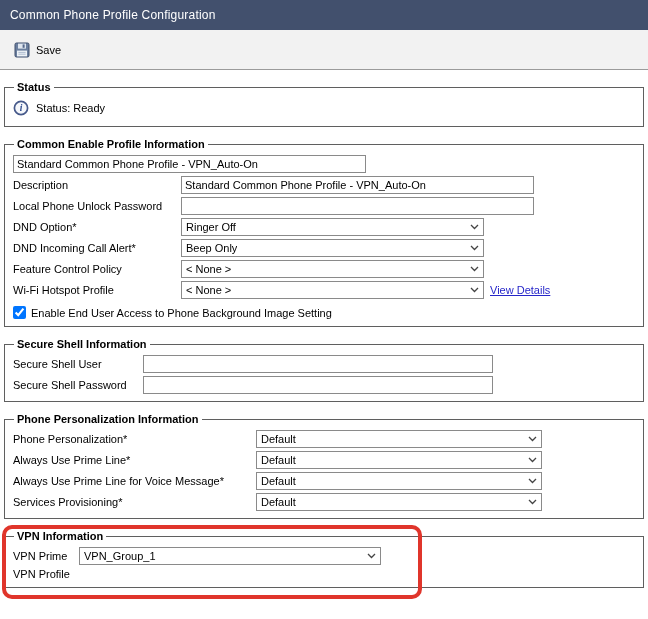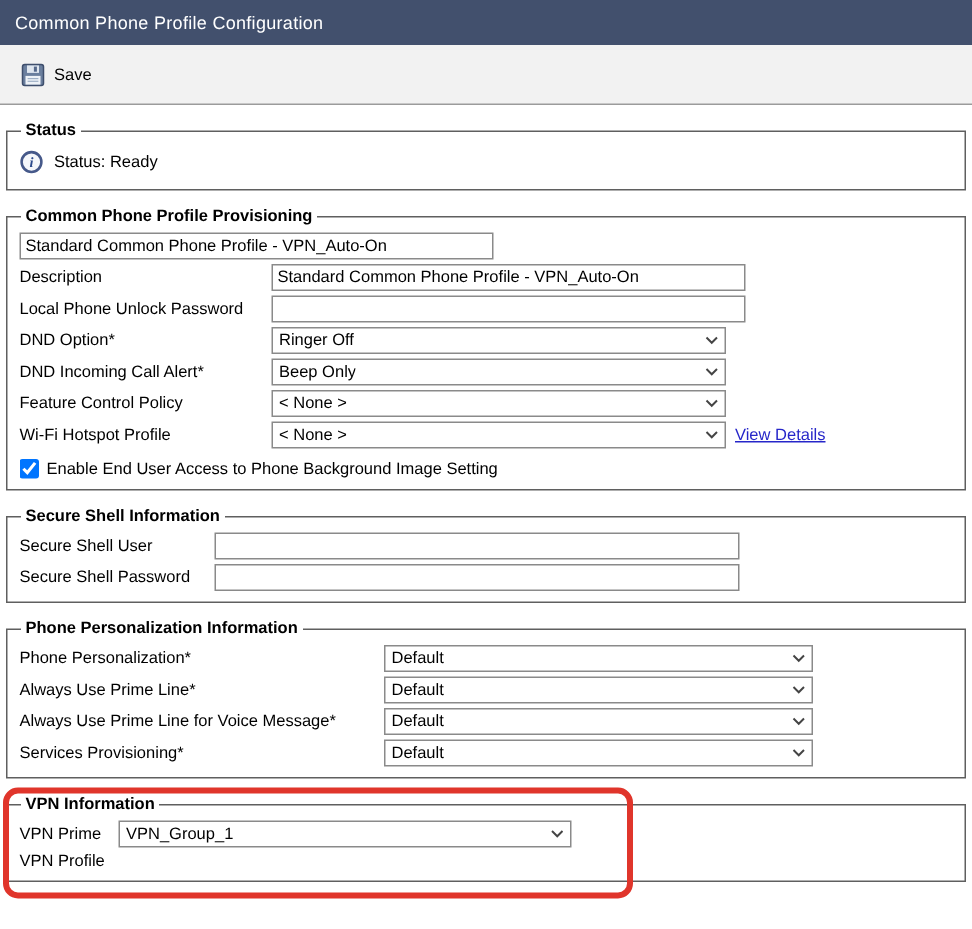--- a/index.html
+++ b/index.html
@@ -23,21 +23,21 @@
   .info-icn svg { display: block; }
 
   .row { display: flex; align-items: center; margin-top: 3px; }
   .lbl { flex: none; padding-right: 4px; }
   .lw168 { width: 168px; }
   .lw130 { width: 130px; }
   .lw243 { width: 243px; }
   .lw66  { width: 66px; }
 
   .txt { height: 18px; border: 1px solid #8a8a8a; background: #fff; padding: 0 3px; font: inherit; }
-  .w353 { width: 316px; }
+  .w353 { width: 353px; }
   .w350 { width: 350px; }
 
   .select { height: 18px; border: 1px solid #8a8a8a; background: #fff; display: flex; align-items: center; justify-content: space-between; padding: 0 4px 0 4px; cursor: default; gap: 16px; }
   .w303 { width: 303px; }
   .w298 { width: 286px; }
   .w302 { width: 302px; }
   .sel-text { white-space: nowrap; overflow: hidden; }
   .caret svg { display: block; }
 
   .link { color: #2626c9; text-decoration: underline; margin-left: 6px; white-space: nowrap; cursor: pointer; }
@@ -82,21 +82,21 @@
           <svg width="16" height="16" viewBox="0 0 16 16">
             <circle cx="8" cy="8" r="6.6" fill="#f5f7fb" stroke="#46598a" stroke-width="1.7"></circle>
             <text x="8" y="11.4" text-anchor="middle" font-family="'Liberation Serif',serif" font-style="italic" font-weight="bold" font-size="9.5" fill="#2c4a8c">i</text>
           </svg>
         </span>
         <span>Status: Ready</span>
       </div>
     </fieldset>
 
     <fieldset>
-      <legend>Common Phone Profile Provisioning</legend>
+      <legend>Common Enable Profile Information</legend>
 
       <div class="row">
         <input class="txt w353" type="text" value="Standard Common Phone Profile - VPN_Auto-On" style="">
       </div>
 
       <div class="row">
         <span class="lbl lw168">Description</span>
         <input class="txt w353" type="text" value="Standard Common Phone Profile - VPN_Auto-On" style="">
       </div>
 

